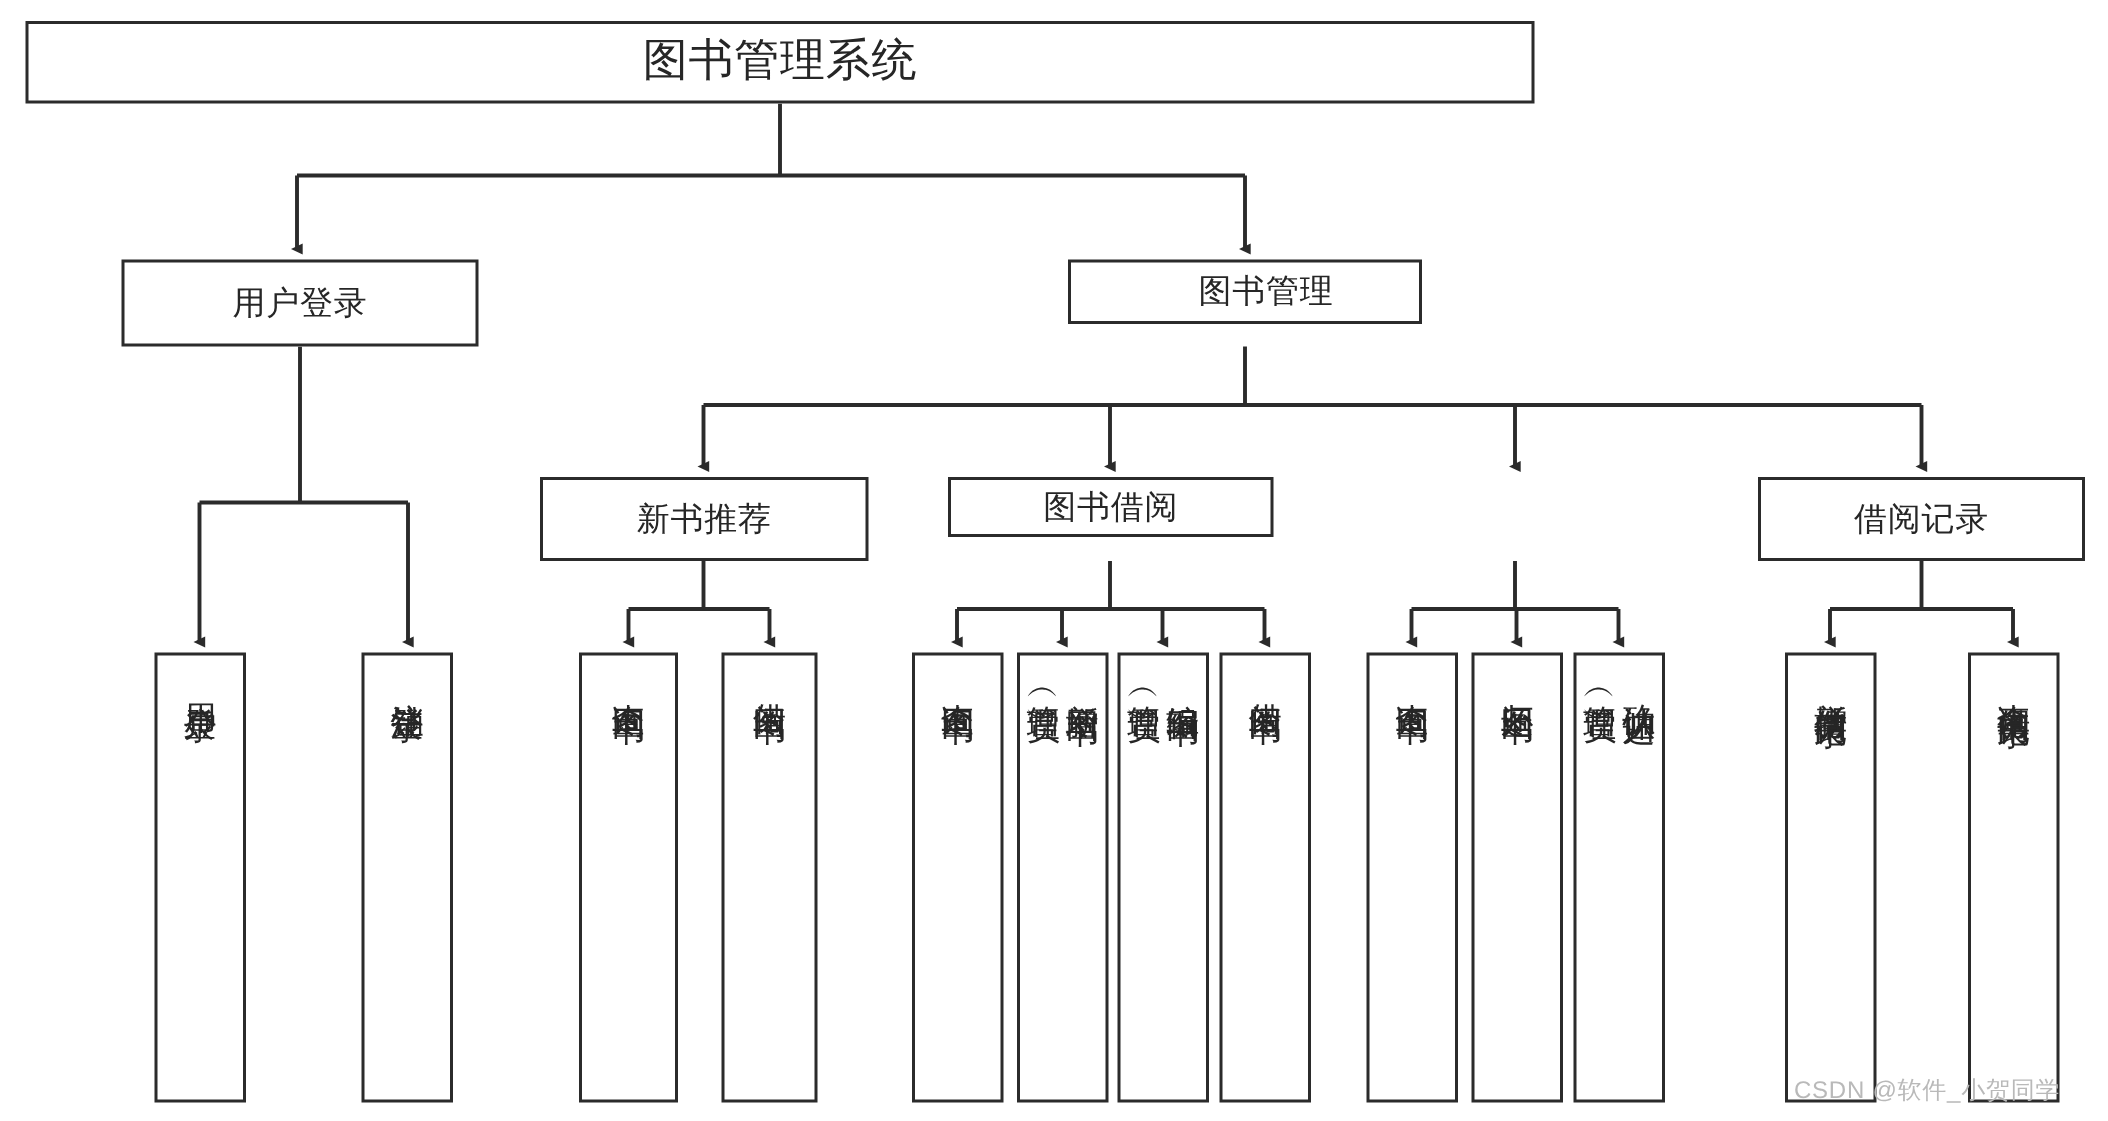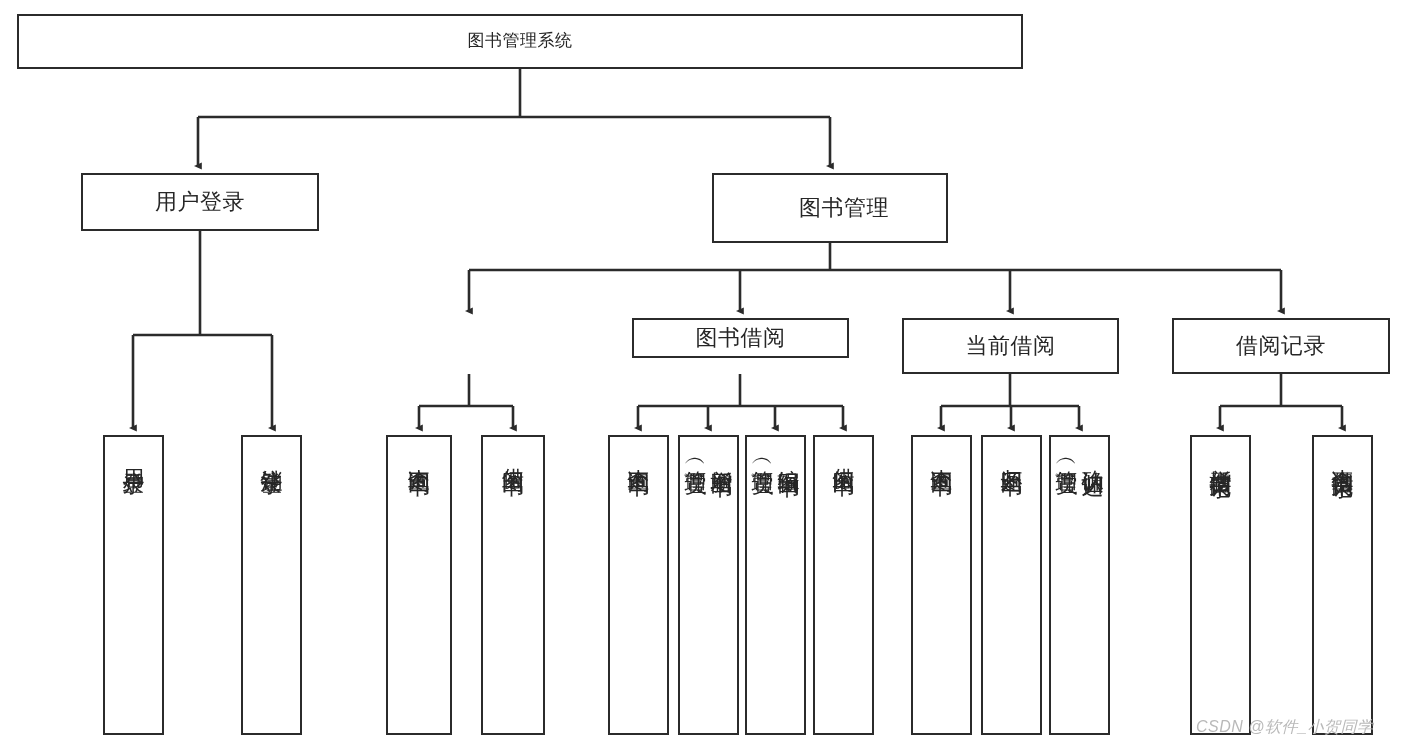--- a/index.html
+++ b/index.html
@@ -50,29 +50,28 @@
     padding-top: 14px;
   }
   .node.vert .label {
     writing-mode: vertical-rl;
     text-orientation: upright;
     font-size: 22px;
     line-height: 1.18;
     letter-spacing: 2px;
     white-space: pre;
   }
-  .node.root .label { font-size: 17px; }
+  .node.root .label { font-size: 30px; }
   .watermark {
     position: absolute;
     font-size: 16px;
     color: #b9b9b9;
     letter-spacing: 0.5px;
     white-space: nowrap;
     user-select: none;
-    font-style: italic;
   }
 </style>
 </head>
 <body>
 
 <div id="diagram-root">
 
   <svg class="wires" viewBox="0 0 1405 747" xmlns="http://www.w3.org/2000/svg">
     <defs>
       <marker id="arrow" markerWidth="9" markerHeight="9" refX="4.2" refY="4.4" orient="auto" markerUnits="userSpaceOnUse">
@@ -123,29 +122,29 @@
     </g>
   </svg>
 
   <div class="node horiz root" style="left:17px;top:14px;width:1006px;height:55px;">
     <span class="label">图书管理系统</span>
   </div>
 
   <div class="node horiz" style="left:81px;top:173px;width:238px;height:58px;">
     <span class="label">用户登录</span>
   </div>
-  <div class="node horiz" style="left:712px;top:173px;width:236px;height:70px;padding-left:28px;">
+  <div class="node horiz" style="left:712px;top:173px;width:236px;height:43px;padding-left:28px;">
     <span class="label">图书管理</span>
   </div>
 
+  <div class="node horiz" style="left:360px;top:318px;width:219px;height:56px;">
+    <span class="label">新书推荐</span>
+  </div>
   <div class="node horiz" style="left:632px;top:318px;width:217px;height:40px;">
     <span class="label">图书借阅</span>
-  </div>
-  <div class="node horiz" style="left:902px;top:318px;width:217px;height:56px;">
-    <span class="label">当前借阅</span>
   </div>
   <div class="node horiz" style="left:1172px;top:318px;width:218px;height:56px;justify-content:center;">
     <span class="label">借阅记录</span>
   </div>
 
   <div class="node vert" style="left:103px;top:435px;width:61px;height:300px;">
     <span class="label">用户登录</span>
   </div>
   <div class="node vert" style="left:241px;top:435px;width:61px;height:300px;">
     <span class="label">注销登录</span>

